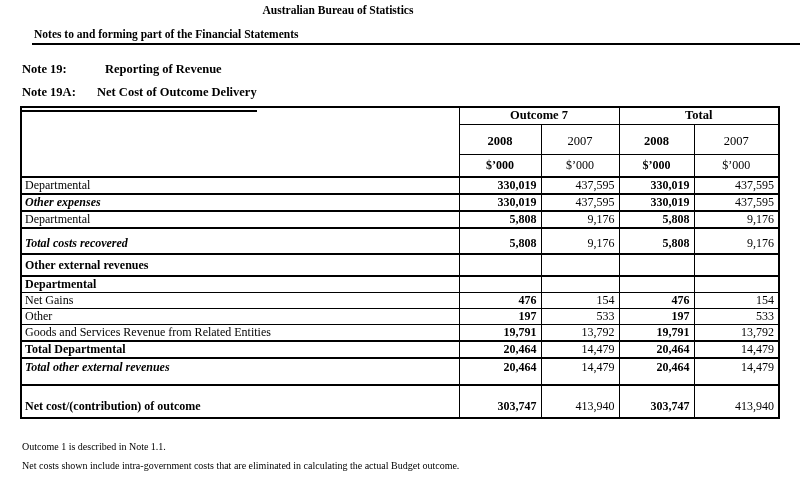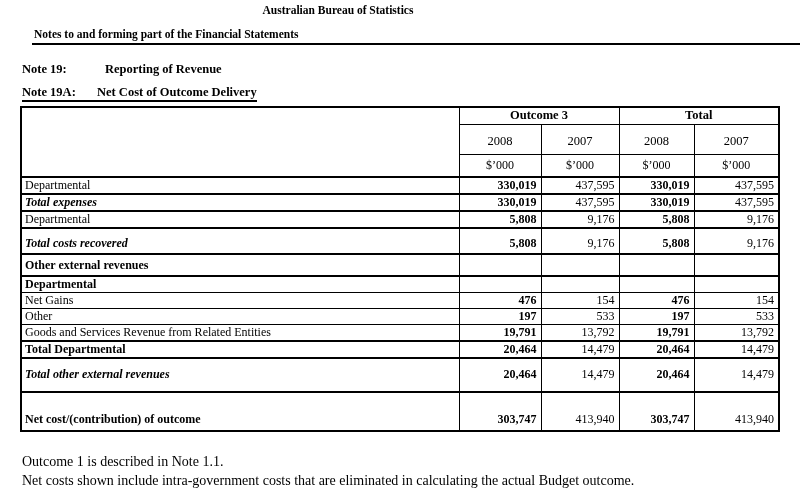--- a/index.html
+++ b/index.html
@@ -38,21 +38,21 @@
 
   .note-subheading {
     position: absolute;
     left: 22px; top: 85px;
     font-size: 12.5px;
     font-weight: bold;
   }
   .note-subheading .underlined {
     display: inline-block;
     border-bottom: 2px solid #000;
-    padding-bottom: 0;
+    padding-bottom: 10px;
   }
   .note-subheading .tab-label { display: inline-block; width: 75px; }
 
   table.fin {
     position: absolute;
     left: 20px; top: 106px;
     width: 758px;
     border-collapse: collapse;
     table-layout: fixed;
     font-size: 12px;
@@ -85,21 +85,21 @@
     font-size: 12.5px;
   }
   thead td.unit {
     height: 23px;
     text-align: center;
     vertical-align: middle;
     border-bottom: 2px solid #000;
     font-size: 12px;
   }
   thead td.stub { border-bottom: 2px solid #000; }
-  .bold { font-weight: normal; }
+  .bold { font-weight: bold; }
 
   
   tbody td.lbl {
     text-align: left;
     padding-left: 3px;
     vertical-align: middle;
   }
   tbody td.val {
     text-align: right;
     padding-right: 4px;
@@ -108,30 +108,30 @@
   tbody td.v08 { font-weight: bold; margin-left: 47px; }
 
   tr.bb1 > td { border-bottom: 1px solid #000; }
   tr.bb2 > td { border-bottom: 2px solid #000; }
 
   tr.h15 > td { height: 15px; }
   tr.h16 > td { height: 16px; }
   tr.h17 > td { height: 17px; }
   tr.h22 > td { height: 22px; }
   tr.tall26 > td { height: 26px; vertical-align: bottom; padding-bottom: 2px; }
-  tr.tall25 > td { height: 34px; vertical-align: bottom; padding-bottom: 9px; }
-  tr.tall27 > td { height: 39px; vertical-align: bottom; padding-bottom: 3px; }
+  tr.tall25 > td { height: 27px; vertical-align: bottom; padding-bottom: 9px; }
+  tr.tall27 > td { height: 33px; vertical-align: bottom; padding-bottom: 3px; }
 
   .lbl-bold { font-weight: bold; }
   .lbl-bi { font-weight: bold; font-style: italic; }
 
   .footnotes {
     position: absolute;
-    left: 22px; top: 452px;
-    font-size: 14px;
+    left: 22px; top: 437px;
+    font-size: 10px;
     line-height: 19px;
   }
 </style>
 </head>
 <body>
 
 <div class="doc-title">Australian Bureau of Statistics</div>
 
 <div class="notes-rule">
   <span>Notes to and forming part of the Financial Statements</span>
@@ -151,21 +151,21 @@
   <colgroup>
     <col style="width:438px">
     <col style="width:82px">
     <col style="width:78px">
     <col style="width:75px">
     <col style="width:85px">
   </colgroup>
   <thead>
     <tr>
       <td class="vr stub" rowspan="3"></td>
-      <th class="grp vr" colspan="2">Outcome 3</th>
+      <th class="grp vr" colspan="2">Outcome 7</th>
       <th class="grp" colspan="2">Total</th>
     </tr>
     <tr>
       <td class="yr vr bold">2008</td>
       <td class="yr vr">2007</td>
       <td class="yr vr bold">2008</td>
       <td class="yr">2007</td>
     </tr>
     <tr>
       <td class="unit vr bold">$’000</td>
@@ -176,21 +176,21 @@
   </thead>
   <tbody>
     <tr class="h15 bb2">
       <td class="lbl vr">Departmental</td>
       <td class="val v08 vr">330,019</td>
       <td class="val vr">437,595</td>
       <td class="val v08 vr">330,019</td>
       <td class="val">437,595</td>
     </tr>
     <tr class="h16 bb2">
-      <td class="lbl lbl-bi vr">Total expenses</td>
+      <td class="lbl lbl-bi vr">Other expenses</td>
       <td class="val v08 vr">330,019</td>
       <td class="val vr">437,595</td>
       <td class="val v08 vr">330,019</td>
       <td class="val">437,595</td>
     </tr>
     <tr class="h16 bb2">
       <td class="lbl vr">Departmental</td>
       <td class="val v08 vr">5,808</td>
       <td class="val vr">9,176</td>
       <td class="val v08 vr">5,808</td>

